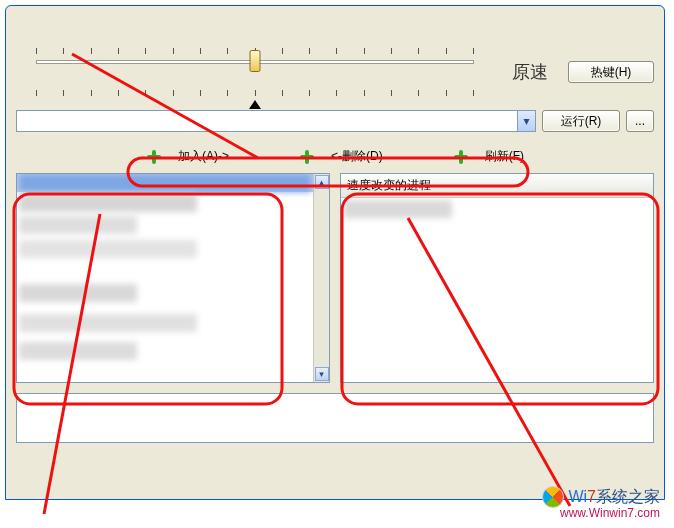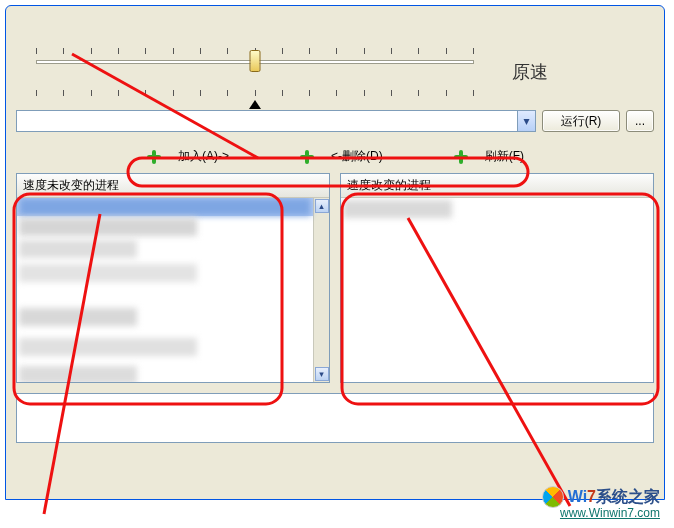--- a/index.html
+++ b/index.html
@@ -192,25 +192,25 @@
     position:absolute; right:14px; bottom:8px;
     text-align:right;
     font-family: "Microsoft YaHei", sans-serif;
   }
   .wm .row1 { display:flex; align-items:center; justify-content:flex-end; gap:4px;}
   .wm-logo {
     width:22px; height:22px; border-radius:50%;
     background: conic-gradient(from 45deg,#f25022 0 25%,#7fba00 0 50%,#00a4ef 0 75%,#ffb900 0 100%);
     border:1px solid #ccc;
   }
-  .wm-text1 { font-size:16px; font-weight:bold; }
+  .wm-text1 { font-size:16px; font-weight:normal; }
   .w7-win { color:#246fd4; }
   .w7-7 { color:#c43a1a; }
   .w7-rest { color:#2c4f8a; }
-  .wm-text2 { font-size:12px; color:#0f766e; margin-top:-2px;text-decoration:underline;}
+  .wm-text2 { font-size:12px; color:#be185d; margin-top:-2px;}
 </style>
 </head>
 <body>
 
 <div class="window">
 
   <div class="client">
     <div class="top-row">
       <div class="slider-box">
         <div class="ticks-up">
@@ -251,20 +251,21 @@
             <span></span>
             <span></span>
             <span></span>
             <span></span>
           </div>
         <div class="arrow-up"></div>
       </div>
       <div class="side-col">
         <div style="display:flex;align-items:center;gap:16px;width:100%;">
           <span class="lbl-speed">原速</span>
+          <button class="xp-btn" style="width:86px">热键(H)</button>
         </div>
       </div>
     </div>
 
     <div class="run-row">
       <div class="combo">
         <div class="combo-field"></div>
         <div class="combo-arrow">
           <span>▾</span>
         </div>
@@ -283,21 +284,20 @@
         <span>&lt;-删除(D)</span>
       </div>
       <div class="act">
         <span class="plus-ico"></span>
         <span>刷新(F)</span>
       </div>
     </div>
 
     <div class="lists">
       <div class="listbox">
-        <div class="list-header">速度未改变的进程</div>
         <div class="list-body">
           <div class="list-content">
             <div class="sel-row"></div>
             <div class="blur-row br1"></div>
             <div class="blur-row br2 med"></div>
             <div class="blur-row br3 short"></div>
             <div class="blur-row br4 med"></div>
             <div class="blur-row br5 short"></div>
             <div class="blur-row br6 med"></div>
             <div class="blur-row br7 short"></div>

